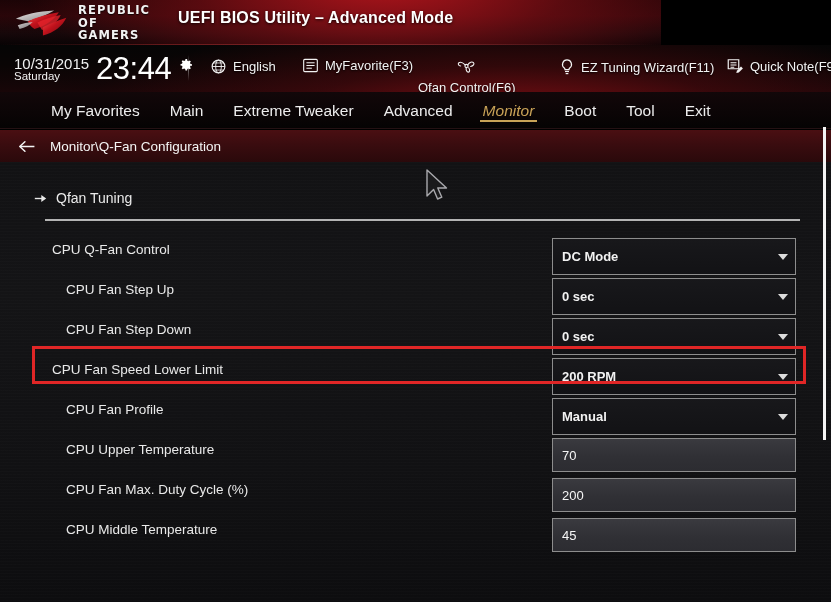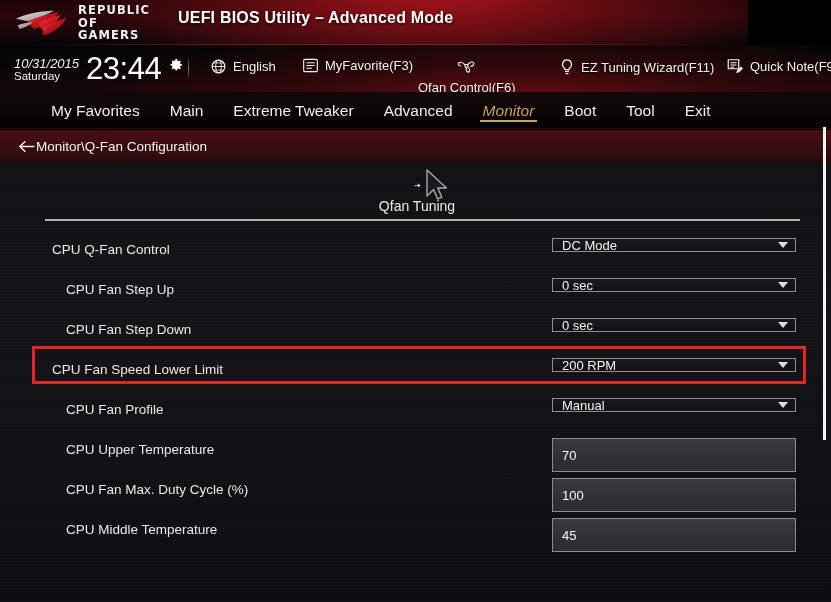--- a/index.html
+++ b/index.html
@@ -8,21 +8,21 @@
   body {
     width:831px; height:602px;
     font-family:"Liberation Sans", sans-serif;
     color:#e8e8e8;
     overflow:hidden;
     position:relative;
   }
 
   
   #header {
-    position:absolute; top:0; left:0; width:748px; height:45px;
+    position:absolute; top:0; left:0; width:661px; height:45px;
     background:
       radial-gradient(ellipse 460px 150px at 58% -40%, rgba(190,22,30,0.95) 0%, rgba(120,14,20,0.65) 42%, rgba(35,5,8,0.15) 78%, rgba(0,0,0,0) 100%),
       linear-gradient(180deg,#1b0406 0%, #2a0609 35%, #15080a 75%, #060304 100%);
     overflow:hidden;
     padding-left:16px;
   }
   #header:after{
     content:""; position:absolute; left:0; right:0; bottom:0; height:1px;
     background:linear-gradient(90deg,rgba(255,90,90,0) 0%,rgba(220,60,60,.35) 25%,rgba(255,120,120,.25) 60%,rgba(120,20,20,0) 100%);
   }
@@ -49,21 +49,21 @@
     position:absolute; top:45px; left:0; width:831px; height:47px;
     background:
       radial-gradient(ellipse 520px 120px at 62% 160%, rgba(150,16,22,0.85) 0%, rgba(80,10,14,0.55) 45%, rgba(12,4,6,0.1) 85%, rgba(0,0,0,0) 100%),
       linear-gradient(180deg,#050505 0%, #0a0505 45%, #180608 100%);
   }
   #datetime {
     position:absolute; left:14px; top:6px;
     display:flex; align-items:flex-start; gap:7px;
   }
   .dt-block { padding-top:6px; }
-  .dt-date { font-size:13px; color:#f0f0f0; line-height:13px;font-style:italic; }
+  .dt-date { font-size:15px; color:#f0f0f0; line-height:13px; }
   .dt-day  { font-size:11.5px; color:#f0f0f0; line-height:13px; }
   .dt-clock {
     font-size:31px; font-weight:normal; color:#fff; line-height:36px;
     letter-spacing:-.5px;
   }
   .gear-icon { margin-top:6px; }
   .vsep {
     position:absolute; left:188px; top:10px; width:1px; height:26px;
     background:linear-gradient(180deg,rgba(255,255,255,0) 0%,rgba(255,255,255,.45) 50%,rgba(255,255,255,0) 100%);
   }
@@ -105,40 +105,40 @@
   }
   .menu-tab.active:after {
     content:""; position:absolute; left:12px; right:12px; bottom:7px;
     height:2px; background:#c8a257;
   }
 
   
   #breadcrumb {
     position:absolute; top:130px; left:0; width:831px; height:32px;
     background:linear-gradient(180deg,#4a0f12 0%, #3a0c0f 45%, #2a090b 100%);
-    display:flex; align-items:center; gap:0; padding-left:17px;
+    display:flex; align-items:center; gap:14px; padding-left:17px;
   }
   #breadcrumb-label { font-size:13.5px; color:#f5f5f5; }
 
   
   #content {
     position:absolute; top:162px; left:0; width:831px; height:440px;
     background:
       linear-gradient(180deg,#121214 0%, #141416 30%, #111113 70%, #0d0d0f 100%);
     overflow:hidden;
   }
   #content:before{
     content:""; position:absolute; inset:0;
     background:repeating-linear-gradient(180deg,rgba(255,255,255,.012) 0px,rgba(255,255,255,.012) 1px,rgba(0,0,0,0) 1px,rgba(0,0,0,0) 3px);
     pointer-events:none;
   }
 
   .submenu-row {
     position:absolute; left:0; top:20px; width:800px; height:32px;
-    display:flex; align-items:center; gap:9px; padding-left:34px;flex-direction:column;
+    display:flex; align-items:center; gap:9px; padding-left:34px;
   }
   #submenu-label { font-size:14px; color:#eaeaea; }
 
   .divider {
     position:absolute; left:45px; top:57px; width:755px; height:2px;
     background:#b4b4b4;
   }
 
   .setting-row {
     position:absolute; left:0; width:800px; height:30px;
@@ -147,25 +147,25 @@
   .setting-label {
     font-size:13.5px; color:#e9e9e9; white-space:nowrap;
   }
   .indent-1 { padding-left:52px; }
   .indent-2 { padding-left:66px; }
 
   .control {
     position:absolute; left:552px; top:0; width:244px; height:23px;
   }
   .dropdown {
-    width:244px; height:14px;
+    width:244px; height:37px;
     background:linear-gradient(180deg,#18181b 0%, #121215 100%);
     border:1px solid #8d8d8d;
     display:flex; align-items:center; justify-content:space-between;
-    padding:0 7px 0 9px; cursor:pointer;
+    padding:0 7px 0 9px; cursor:pointer;font-weight:bold;
   }
   .dropdown-value { font-size:13px; color:#f2f2f2; white-space:nowrap; }
   .caret {
     width:0; height:0; flex:none;
     border-left:5px solid transparent;
     border-right:5px solid transparent;
     border-top:6px solid #dcdcdc;
   }
   .textfield {
     width:244px; height:23px;
@@ -389,21 +389,21 @@
       <div class="textfield">
         <span class="textfield-value">70</span>
       </div>
     </div>
   </div>
 
   <div class="setting-row" style="top:312px">
     <span class="setting-label indent-2">CPU Fan Max. Duty Cycle (%)</span>
     <div class="control" style="top:4px">
       <div class="textfield">
-        <span class="textfield-value">100</span>
+        <span class="textfield-value">200</span>
       </div>
     </div>
   </div>
 
   <div class="setting-row" style="top:352px">
     <span class="setting-label indent-2">CPU Middle Temperature</span>
     <div class="control" style="top:4px">
       <div class="textfield">
         <span class="textfield-value">45</span>
       </div>

